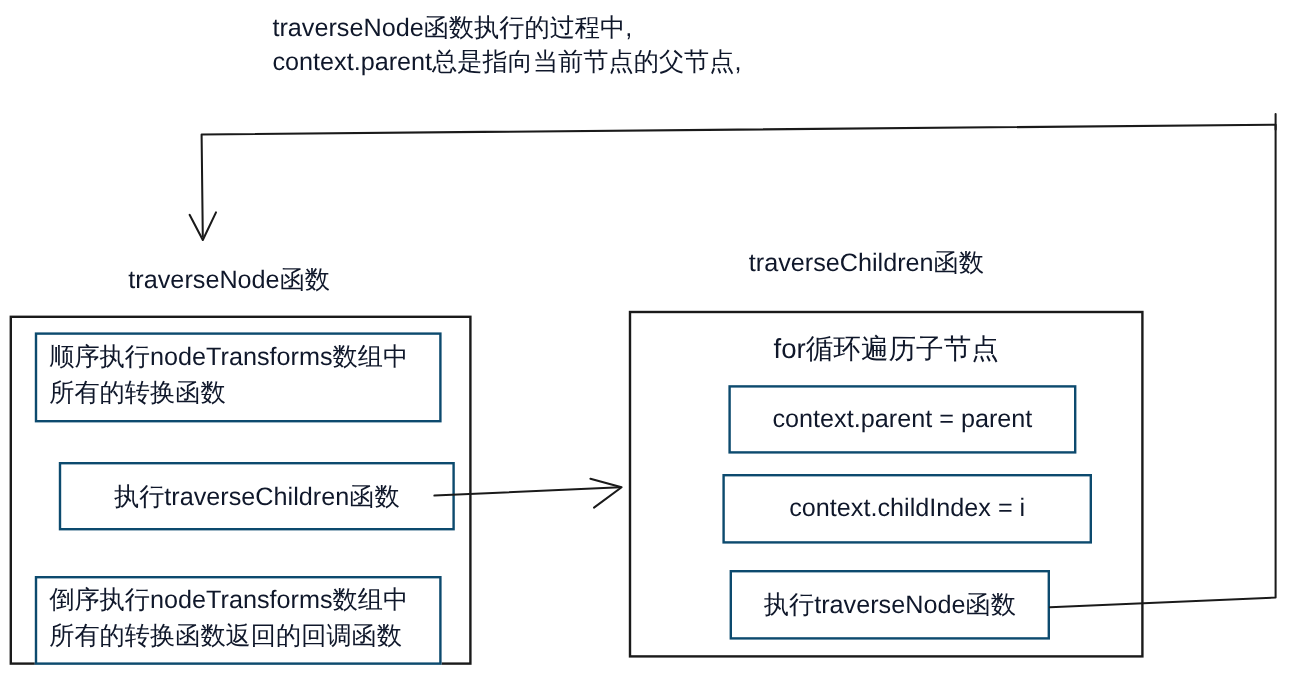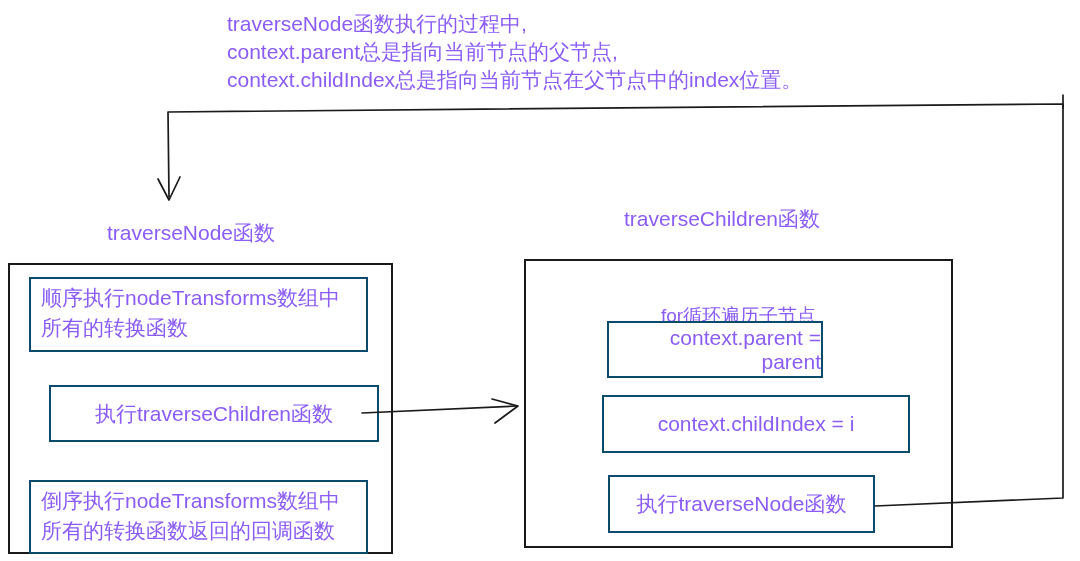--- a/index.html
+++ b/index.html
@@ -1,21 +1,21 @@
 <!DOCTYPE html>
 <html><head>
 <meta charset="utf-8">
 <style>
   html,body{margin:0;padding:0;background:#ffffff;}
   .canvas{
     position:relative;
     width:1080px;height:561px;
     background:#ffffff;
     font-family:"Liberation Sans","DejaVu Sans",sans-serif;
-    color:#8b5cf6;
+    color:#0f172a;
     overflow:hidden;
   }
   .annotation{
     position:absolute;left:227px;top:10px;
     font-size:21px;line-height:28px;
     white-space:nowrap;
   }
   .box-title{
     position:absolute;width:220px;
     font-size:21px;text-align:center;white-space:nowrap;
@@ -32,36 +32,35 @@
     position:absolute;border:2px solid #0c4a6e;background:#ffffff;
     box-sizing:border-box;font-size:21px;
   }
   .text-block{line-height:30px;padding:4px 8px 0 10px;}
   .centered{display:flex;align-items:center;justify-content:center;text-align:center;}
   .l-step1{left:19px;top:12px;width:339px;height:75px;}
   .l-step2{left:39px;top:120px;width:330px;height:57px;}
   .l-step3{left:19px;top:203px;width:339px;height:74px;margin-top:12px;}
   .loop-label{
     position:absolute;left:0;top:14px;width:100%;
-    font-size:19px;text-align:center;margin-top:28px;
+    font-size:23px;text-align:center;
   }
-  .r-step1{left:81px;top:60px;width:216px;height:57px;text-align:right;}
+  .r-step1{left:81px;top:60px;width:290px;height:57px;text-align:right;}
   .r-step2{left:76px;top:134px;width:308px;height:58px;}
   .r-step3{left:82px;top:214px;width:267px;height:58px;}
   .connectors{position:absolute;left:0;top:0;pointer-events:none;}
 </style>
 </head>
 <body>
 
 <div class="canvas">
 
   <div class="annotation">
     <div>traverseNode函数执行的过程中,</div>
     <div>context.parent总是指向当前节点的父节点,</div>
-    <div>context.childIndex总是指向当前节点在父节点中的index位置。</div>
   </div>
 
   <div class="box-title title-left">traverseNode函数</div>
   <div class="box-title title-right">traverseChildren函数</div>
 
   <div class="outer-box outer-left">
     <div class="inner-box text-block l-step1">顺序执行nodeTransforms数组中所有的转换函数</div>
     <div class="inner-box centered l-step2">执行traverseChildren函数</div>
     <div class="inner-box text-block l-step3">倒序执行nodeTransforms数组中所有的转换函数返回的回调函数</div>
   </div>

